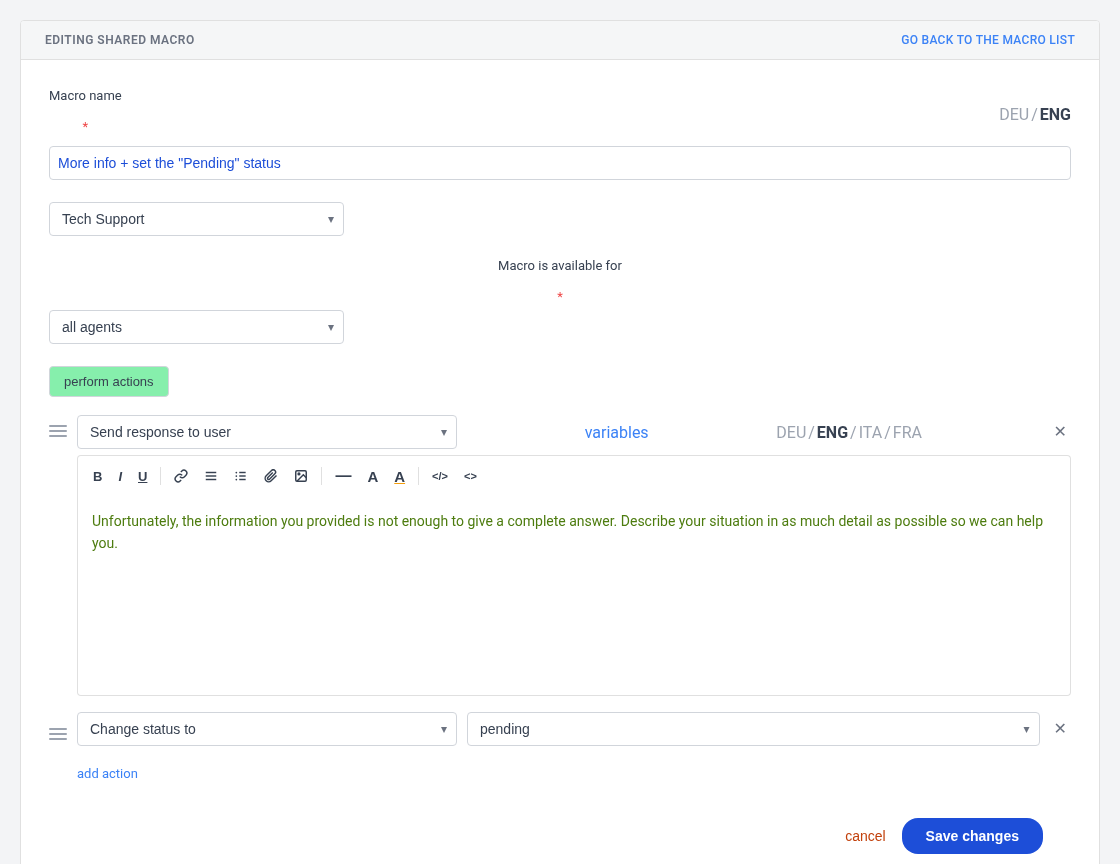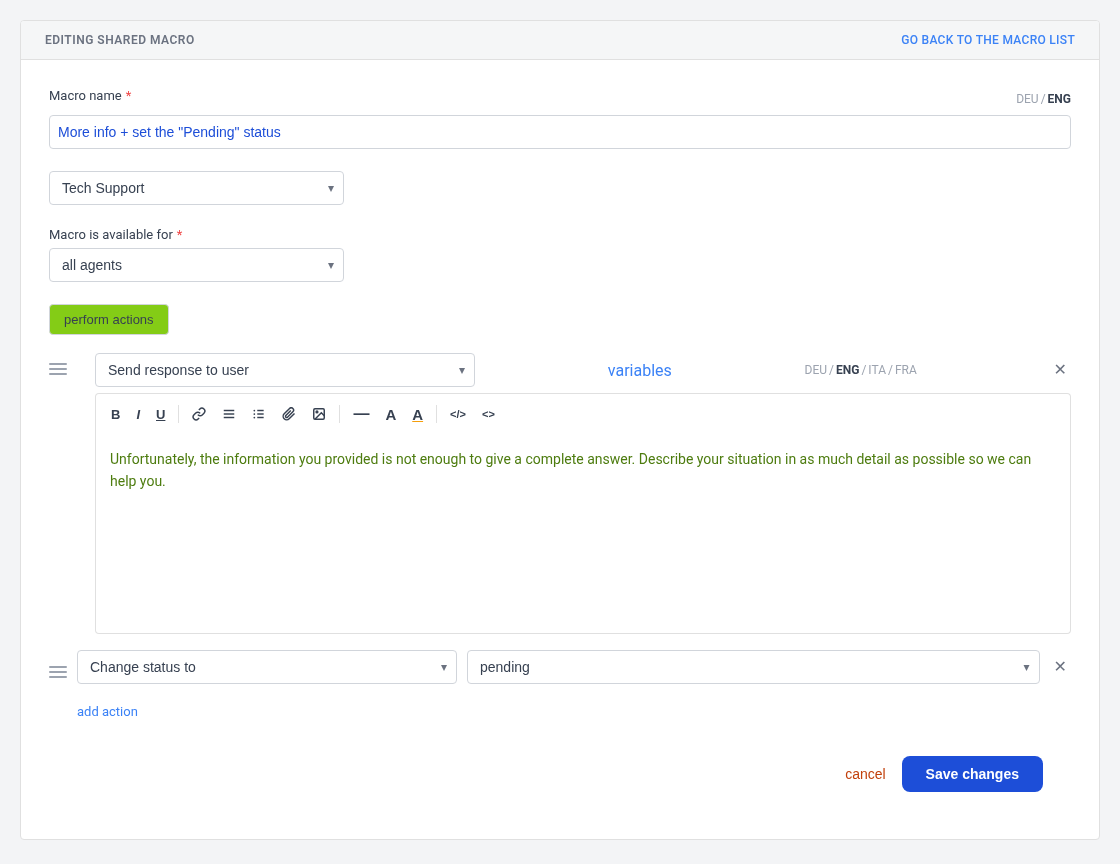--- a/index.html
+++ b/index.html
@@ -48,21 +48,22 @@
     }
     .field-group {
       margin-bottom: 22px;
     }
     .field-label {
       font-size: 13px;
       color: #374151;
       margin-bottom: 6px;
       display: flex;
       align-items: center;
-      gap: 4px;
+      gap: 16px;
+      flex-direction: column;
     }
     .required-star {
       color: #ef4444;
     }
     .text-input {
       width: 100%;
       padding: 8px 8px;
       border: 1px solid #d1d5db;
       border-radius: 4px;
       font-size: 14px;
@@ -92,33 +93,33 @@
       top: 50%;
       transform: translateY(-50%);
       pointer-events: none;
       color: #6b7280;
       font-size: 12px;
     }
     .perform-actions-btn {
       display: inline-flex;
       align-items: center;
       padding: 7px 14px;
-      background: #84cc16;
+      background: #86efac;
       border: 1px solid #d1d5db;
       border-radius: 4px;
       font-size: 13px;
       font-weight: 500;
       color: #374151;
       cursor: pointer;
       margin-bottom: 18px;
     }
     .action-row {
       display: flex;
       align-items: flex-start;
-      gap: 28px;
+      gap: 10px;
       margin-bottom: 12px;
     }
     .drag-handle {
       display: flex;
       flex-direction: column;
       gap: 3px;
       padding-top: 10px;
       cursor: grab;
     }
     .drag-handle span {
@@ -193,21 +194,21 @@
       justify-content: space-between;
       margin-bottom: 6px;
     }
     .variables-link {
       color: #3b82f6;
       font-size: 16px;
       cursor: pointer;
       font-weight: 400;
     }
     .lang-row-small {
-      font-size: 12px;
+      font-size: 16px;
       color: #9ca3af;
       display: flex;
       align-items: center;
       gap: 2px;
     }
     .lang-row-small .active { font-weight: 700; color: #374151; }
     .close-btn {
       background: none;
       border: none;
       cursor: pointer;
@@ -252,21 +253,21 @@
       border: none;
       color: #c2410c;
       font-size: 14px;
       cursor: pointer;
       font-weight: 400;
     }
     .save-btn {
       background: #1d4ed8;
       color: #fff;
       border: none;
-      border-radius: 8px;
+      border-radius: 16px;
       padding: 10px 24px;
       font-size: 14px;
       font-weight: 600;
       cursor: pointer;
     }
     .macro-name-row {
       display: flex;
       align-items: center;
       justify-content: space-between;
       margin-bottom: 6px;

